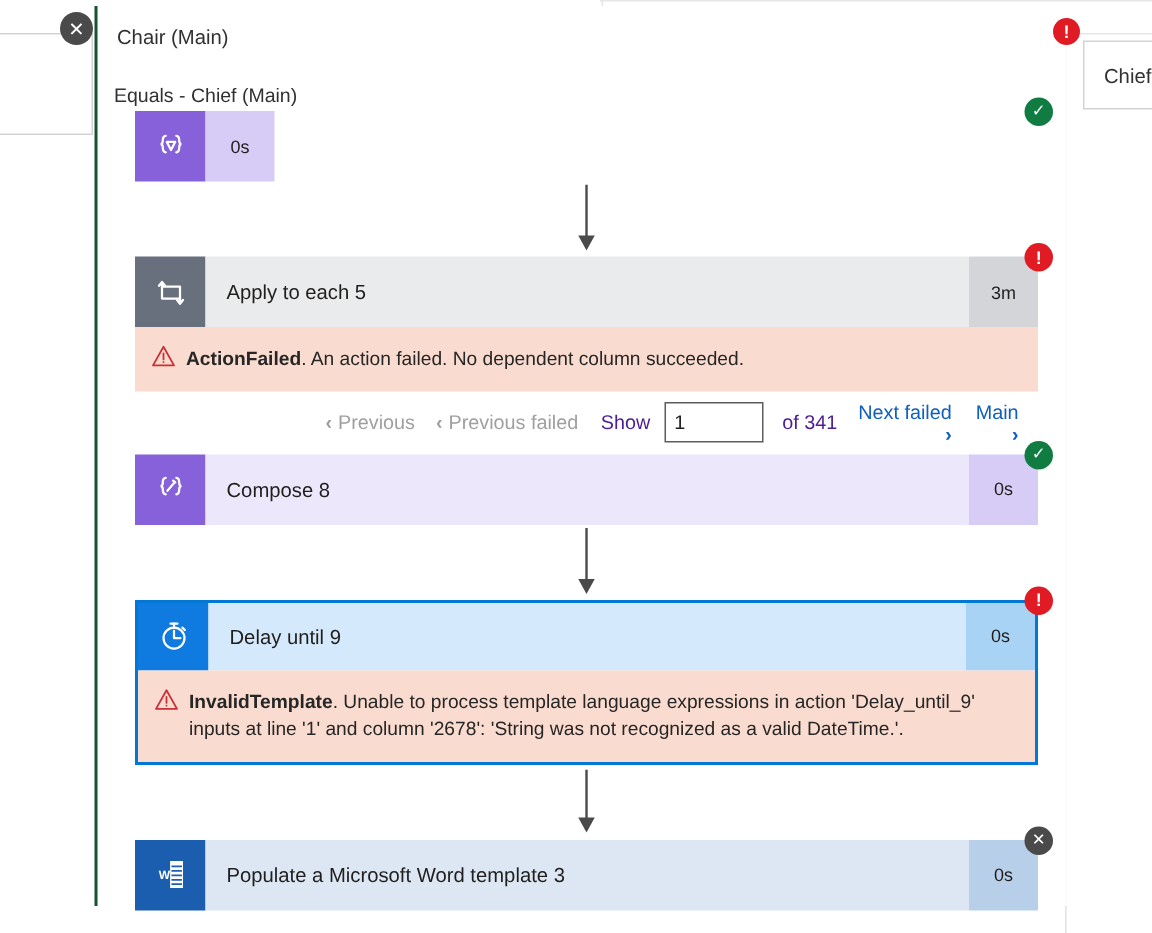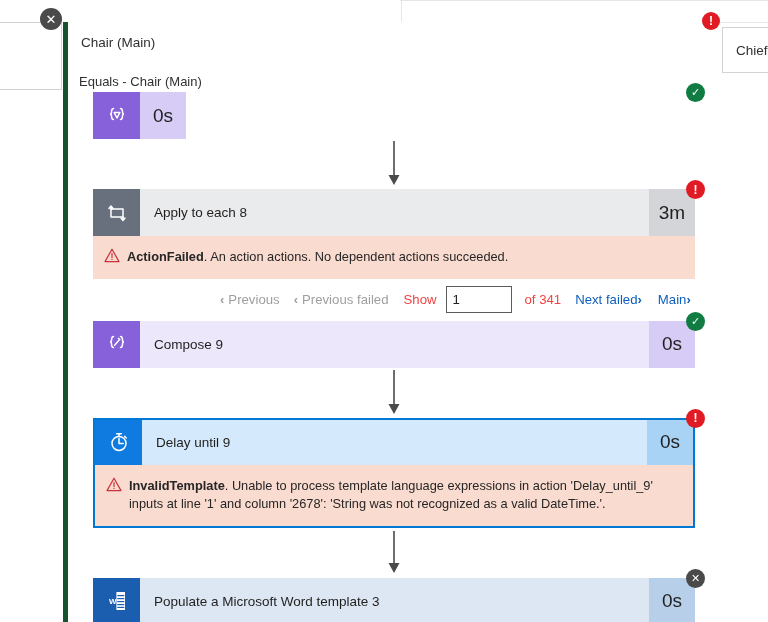--- a/index.html
+++ b/index.html
@@ -51,23 +51,23 @@
     position: absolute; left: 400px; top: 0px; width: 368px; height: 1px;
     background: #e6e6e6;
   }
   .top-rule3 {
     position: absolute; left: 401px; top: 0px; width: 1px; height: 22px;
     background: #e6e6e6;
   }
 
   
   .scope {
-    position: absolute; left: 63px; top: 22px;
+    position: absolute; left: 63px; top: 4px;
     width: 648px; height: 600px;
-    border-left: 5px solid #14532d;
+    border-left: 2px solid #14532d;
     background: #fff;
     padding: 0 0 0 0;
   }
   .scope-title {
     position: absolute; left: 13px; top: 13px;
     font-size: 13.5px; color: #323130;
   }
   .scope-sub {
     position: absolute; left: 11px; top: 52px;
     font-size: 13px; color: #323130;
@@ -87,21 +87,21 @@
     width: 47px; min-width: 47px;
     display: flex; align-items: center; justify-content: center;
   }
   .card-title {
     flex: 1; display: flex; align-items: center;
     padding-left: 14px; font-size: 13.5px; color: #201f1e;
   }
   .card-dur {
     width: 46px; min-width: 46px;
     display: flex; align-items: center; justify-content: center;
-    font-size: 19px; color: #201f1e;
+    font-size: 12px; color: #201f1e;
   }
 
   
   .pal-purple .card-icon { background: #8661d9; }
   .pal-purple .card-title { background: #ece7fb; }
   .pal-purple .card-dur  { background: #d6ccf5; }
 
   .pal-gray .card-icon { background: #69707d; }
   .pal-gray .card-title { background: #eaebec; }
   .pal-gray .card-dur  { background: #d3d5d9; }
@@ -139,22 +139,22 @@
   }
   .err-code { font-weight: bold; }
 
   
   .pager {
     display: flex; align-items: center; gap: 0px;
     height: 42px; padding-left: 127px;
     font-size: 13.2px;
   }
   .pg-disabled { color: #a19f9d; display: flex; align-items: center; gap: 4px; }
-  .pg-link { color: #0f5fbd; display: flex; align-items: flex-end; gap: 0; cursor: pointer; }
-  .pg-label { color: #ef4444; }
+  .pg-link { color: #0f5fbd; display: flex; align-items: flex-end; gap: 0; cursor: pointer; flex-direction: column; }
+  .pg-label { color: #4c1d95; }
   .pg-input {
     width: 66px; height: 27px; border: 1px solid #5c5c5c;
     background: #fff; font-size: 13.2px; color: #201f1e;
     padding: 0 6px; font-family: "Liberation Sans", sans-serif;
     outline: none;
   }
   .chev { font-size: 13px; font-weight: bold; }
 
   
   .conn {
@@ -175,21 +175,21 @@
   <div class="peek-left-close">✕</div>
 
   <div class="peek-right-stem"></div>
   <div class="peek-right-badge">!</div>
   <div class="peek-right">
     <span>Chief</span>
   </div>
 
   <div class="scope">
     <div class="scope-title">Chair (Main)</div>
-    <div class="scope-sub">Equals - Chair (Main)</div>
+    <div class="scope-sub">Equals - Chief (Main)</div>
 
     <div class="flow">
 
       <div class="card-wrap">
         <div class="card pal-purple">
           <div class="card-icon">
             <svg width="24" height="24" viewBox="0 0 24 24" fill="none" stroke="#ffffff" stroke-width="1.5">
               <path d="M8.5 4.5c-2 0-2 2.5-2 3.5s0 2-1.5 2c1.5 0 1.5 1 1.5 2s0 3.5 2 3.5" stroke-linecap="round"></path>
               <path d="M15.5 4.5c2 0 2 2.5 2 3.5s0 2 1.5 2c-1.5 0-1.5 1-1.5 2s0 3.5-2 3.5" stroke-linecap="round"></path>
               <path d="M9.2 8.6h5.6L12 14z" stroke-linejoin="round"></path>
@@ -209,33 +209,33 @@
 
       <div class="card-wrap">
         <div class="card pal-gray">
           <div class="card-icon">
             <svg width="24" height="24" viewBox="0 0 24 24" fill="none" stroke="#ffffff" stroke-width="1.5">
               <path d="M6 8.5V16h12V8h-12" stroke-linecap="round" stroke-linejoin="round"></path>
               <path d="M6 8.5 L6 5.5 M4 7.5 L6 5 L8 7.5" stroke-linecap="round" stroke-linejoin="round"></path>
               <path d="M18 16 L18 19 M16 17 L18 19.5 L20 17" stroke-linecap="round" stroke-linejoin="round"></path>
             </svg>
           </div>
-          <div class="card-title">Apply to each 8</div>
+          <div class="card-title">Apply to each 5</div>
           <div class="card-dur">3m</div>
           <div class="badge err">!</div>
         </div>
 
         <div class="err-banner">
           <svg class="err-tri" viewBox="0 0 16 15" fill="none" stroke="#c9313a" stroke-width="1.2">
             <path d="M8 1.2 L15 13.6 H1 Z" stroke-linejoin="round"></path>
             <line x1="8" y1="5.6" x2="8" y2="9.6" stroke-linecap="round"></line>
             <circle cx="8" cy="11.4" r="0.65" fill="#c9313a" stroke="none"></circle>
           </svg>
           <div>
-            <span class="err-code">ActionFailed</span><span>. An action actions. No dependent actions succeeded.</span>
+            <span class="err-code">ActionFailed</span><span>. An action failed. No dependent column succeeded.</span>
           </div>
         </div>
 
         <div class="pager">
           <span class="pg-disabled">
             <span class="chev">‹</span>
             <span>Previous</span>
           </span>
           <span style="width:14px"></span>
           <span class="pg-disabled">
@@ -263,21 +263,21 @@
 
       <div class="card-wrap">
         <div class="card pal-purple">
           <div class="card-icon">
             <svg width="24" height="24" viewBox="0 0 24 24" fill="none" stroke="#ffffff" stroke-width="1.5">
               <path d="M8.5 4.5c-2 0-2 2.5-2 3.5s0 2-1.5 2c1.5 0 1.5 1 1.5 2s0 3.5 2 3.5" stroke-linecap="round"></path>
               <path d="M15.5 4.5c2 0 2 2.5 2 3.5s0 2 1.5 2c-1.5 0-1.5 1-1.5 2s0 3.5-2 3.5" stroke-linecap="round"></path>
               <path d="M14.6 7.4 L9.6 13.2 M13.4 6.4 L14.8 7.6" stroke-linecap="round"></path>
             </svg>
           </div>
-          <div class="card-title">Compose 9</div>
+          <div class="card-title">Compose 8</div>
           <div class="card-dur">0s</div>
           <div class="badge ok">✓</div>
         </div>
       </div>
 
       <div class="conn">
         <svg width="14" height="46" viewBox="0 0 14 46">
           <line x1="7" y1="0" x2="7" y2="36" stroke="#4a4a4a" stroke-width="1.6"></line>
           <path d="M1.5 34 L7 44 L12.5 34 Z" fill="#4a4a4a"></path>
         </svg>

